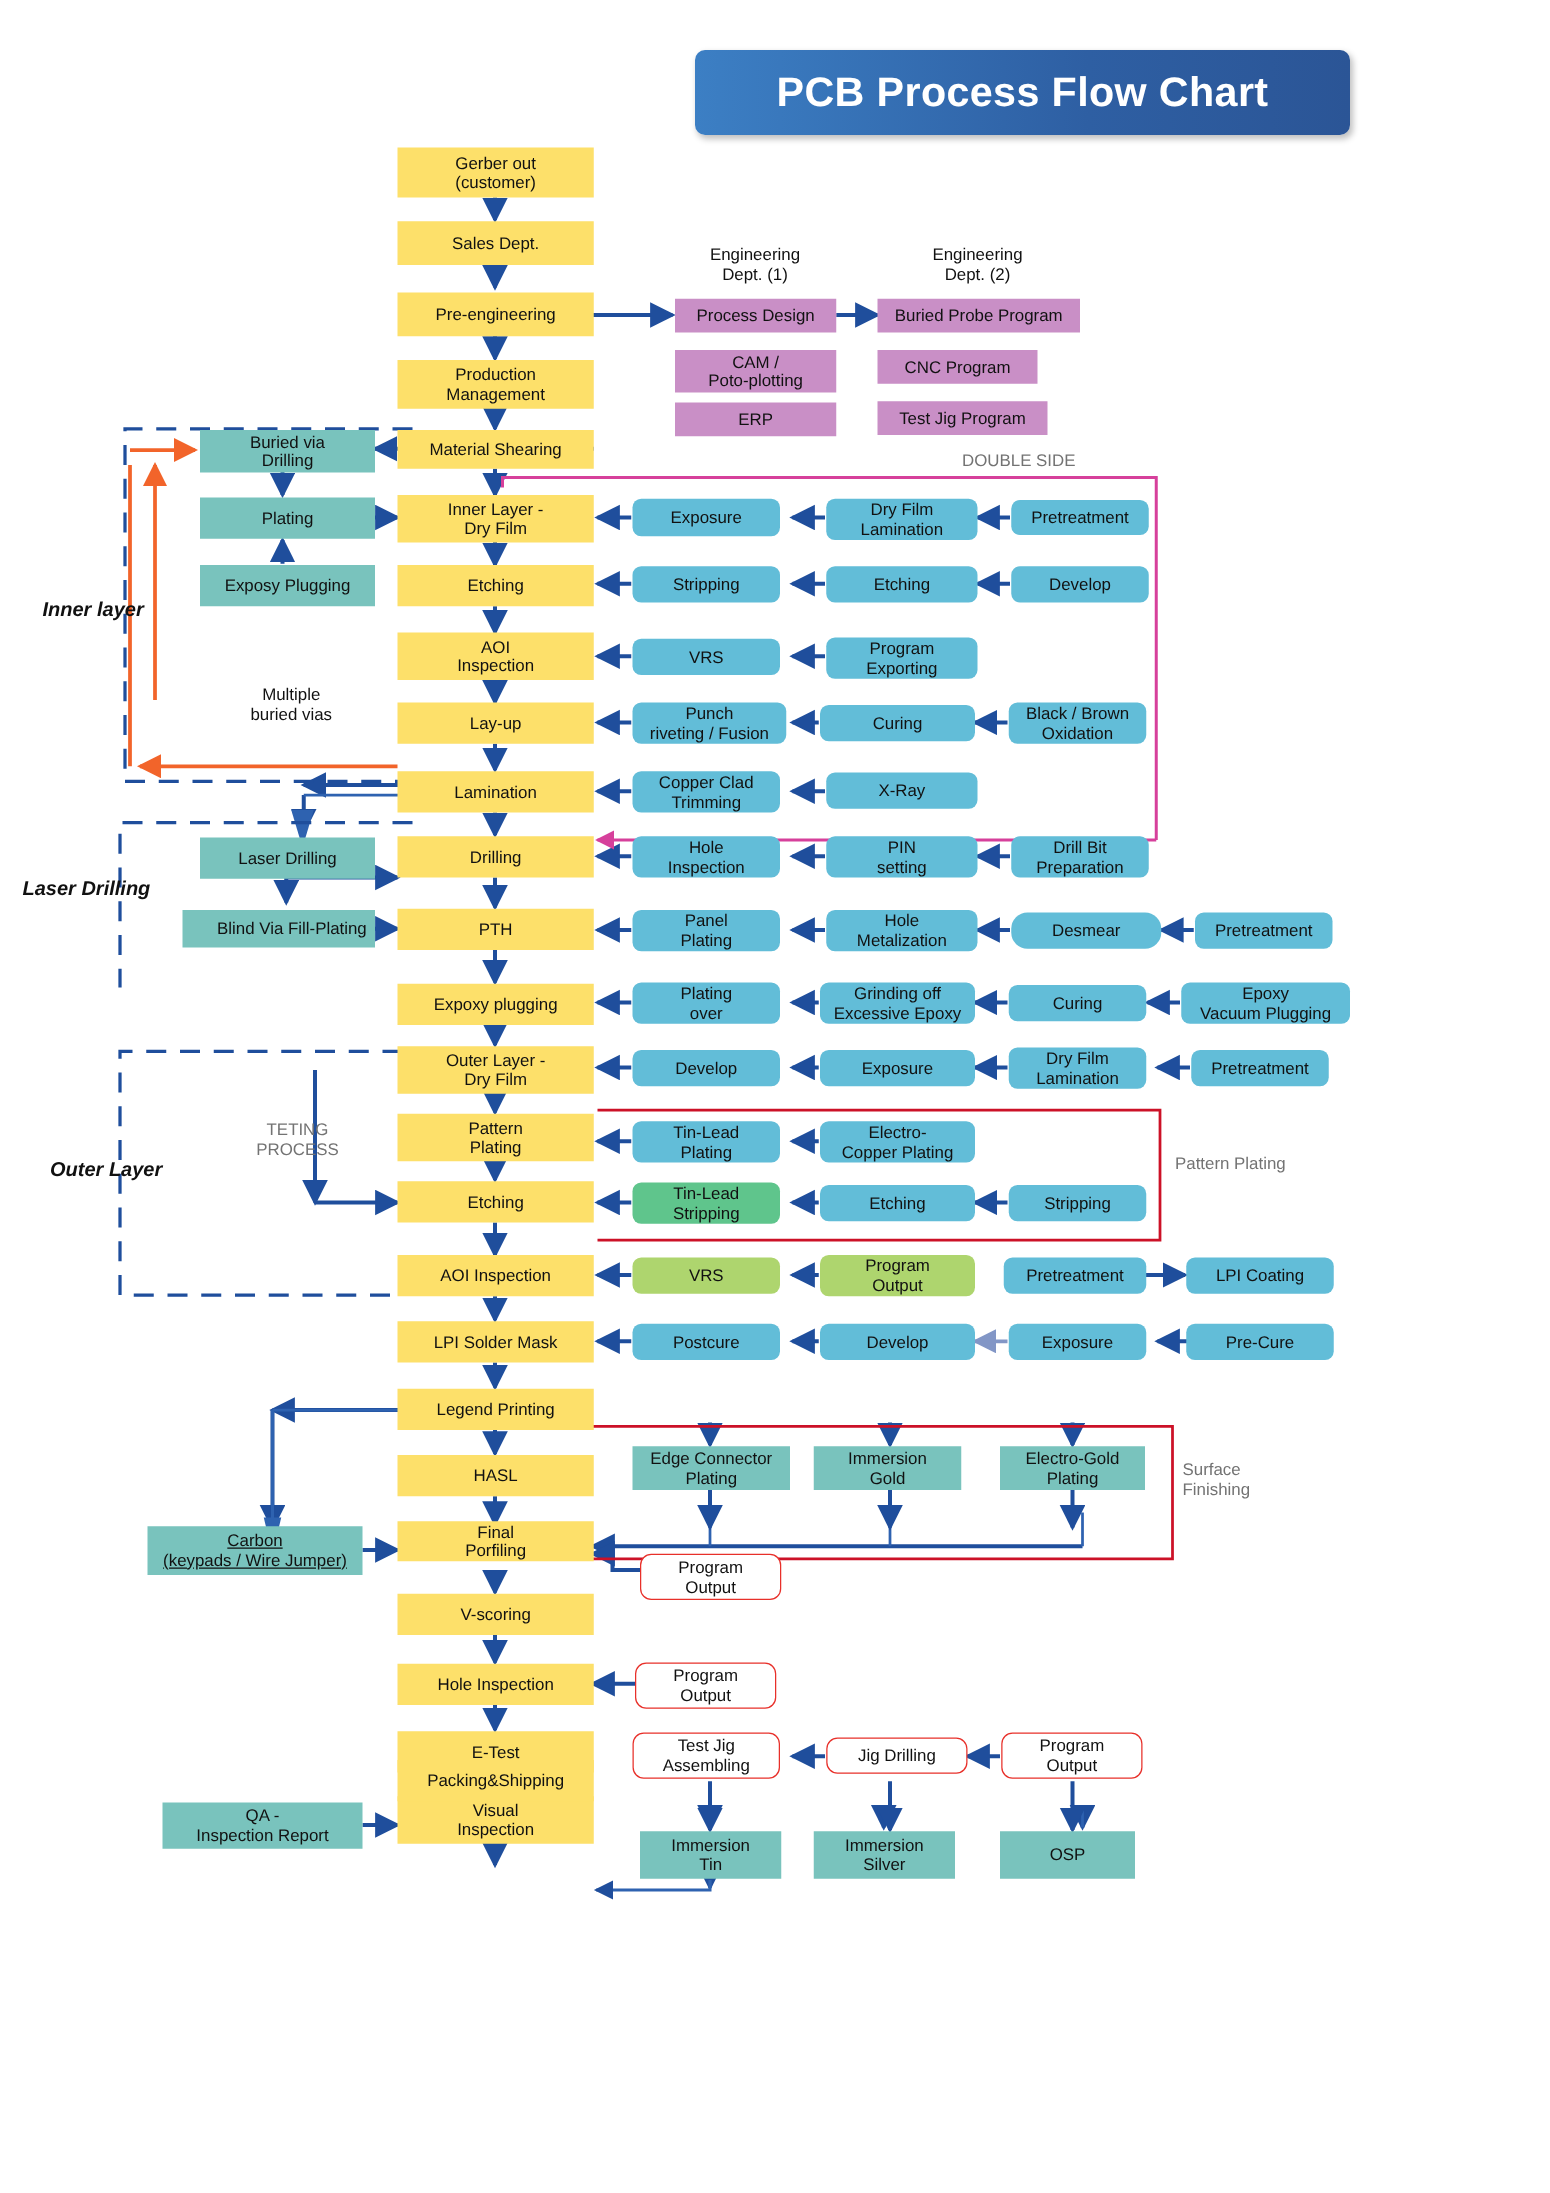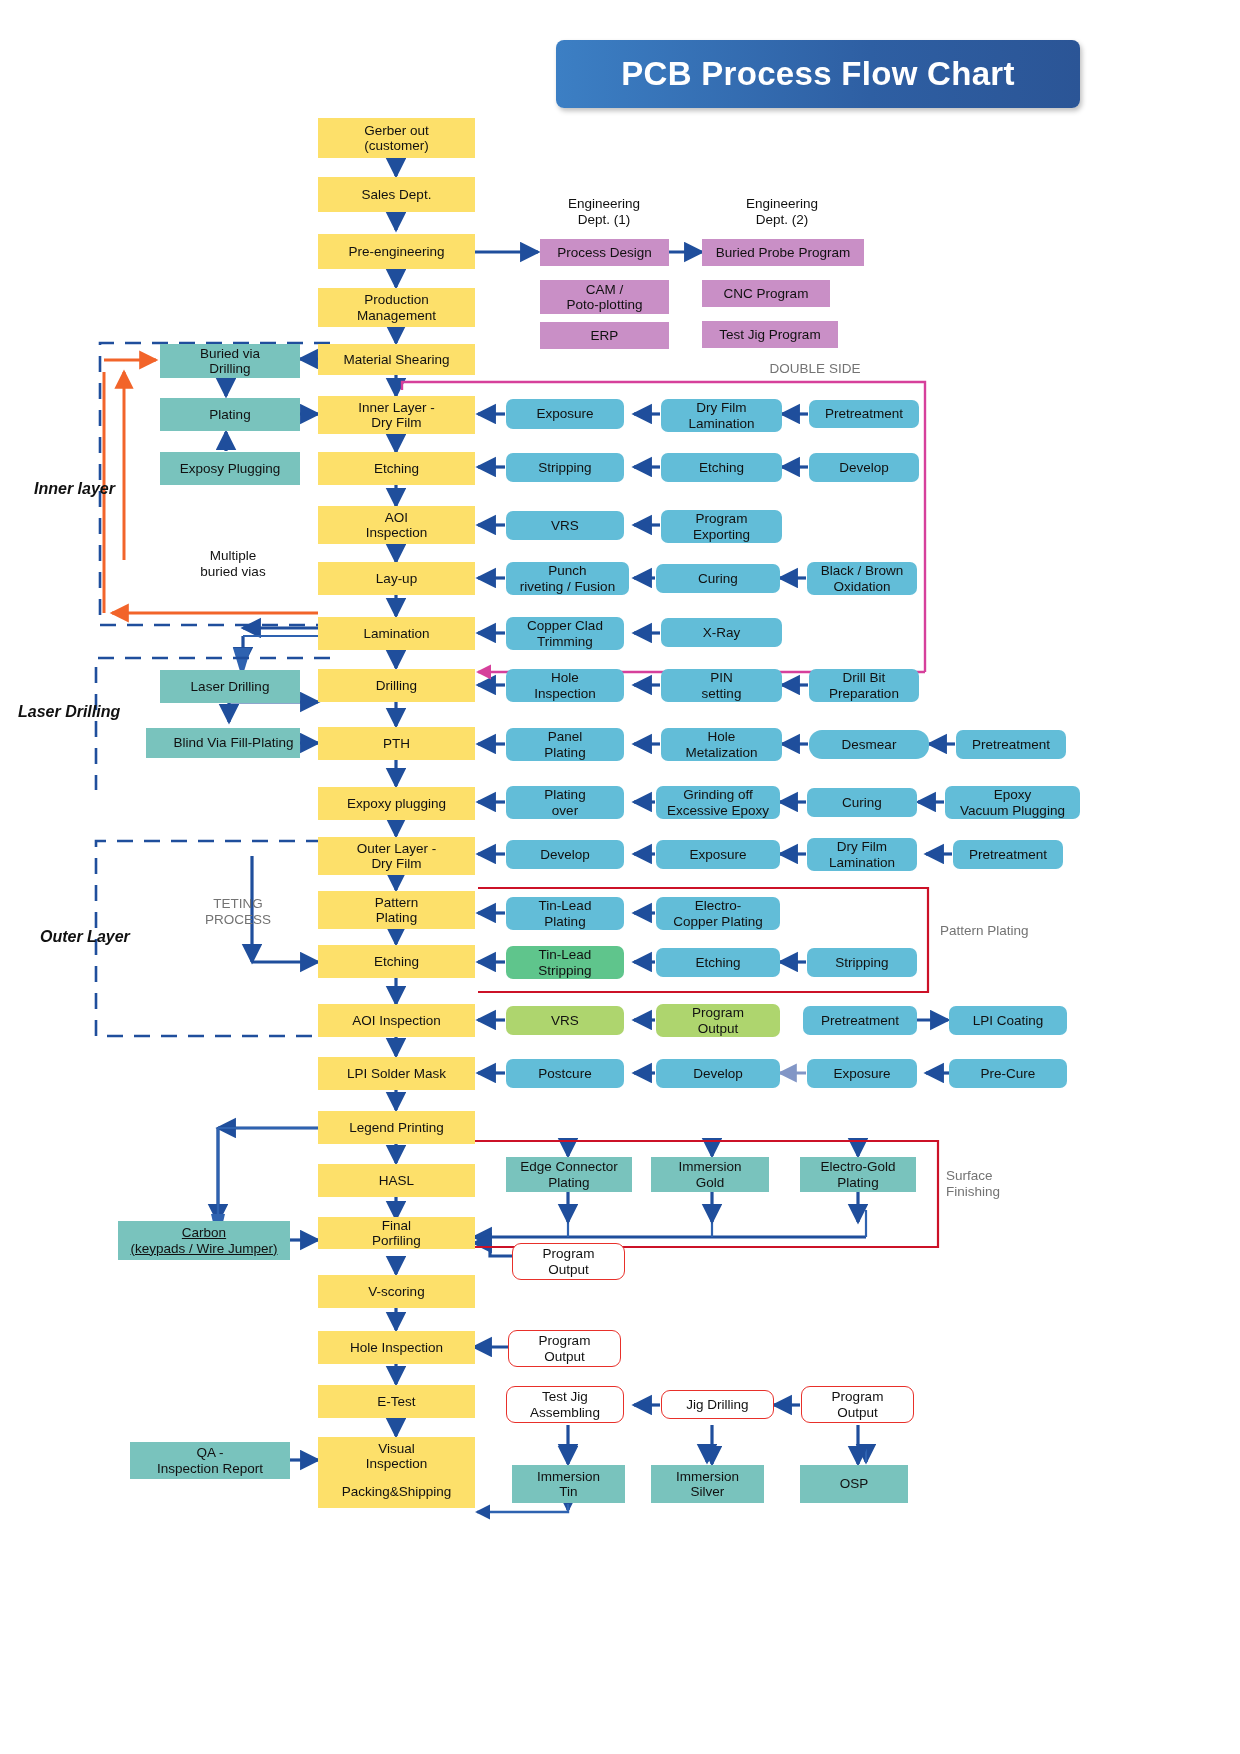--- a/index.html
+++ b/index.html
@@ -298,21 +298,21 @@
   <div class="node n-yellow" style="left:318px;top:1057px;width:157px;height:33px;">LPI Solder Mask</div>
   <div class="node n-yellow" style="left:318px;top:1111px;width:157px;height:33px;">Legend Printing</div>
   <div class="node n-yellow" style="left:318px;top:1164px;width:157px;height:33px;">HASL</div>
   <div class="node n-yellow" style="left:318px;top:1217px;width:157px;height:32px;">Final
 Porfiling</div>
   <div class="node n-yellow" style="left:318px;top:1275px;width:157px;height:33px;">V-scoring</div>
   <div class="node n-yellow" style="left:318px;top:1331px;width:157px;height:33px;">Hole Inspection</div>
   <div class="node n-yellow" style="left:318px;top:1385px;width:157px;height:33px;">E-Test</div>
   <div class="node n-yellow" style="left:318px;top:1437px;width:157px;height:38px;">Visual
 Inspection</div>
-  <div class="node n-yellow" style="left:318px;top:1475px;width:157px;height:33px;">Packing&amp;Shipping</div>
+  <div class="node n-yellow" style="left:318px;top:1408px;width:157px;height:33px;">Packing&amp;Shipping</div>
 
   <div class="lbl" style="left:540px;top:196px;width:128px;">Engineering
 Dept. (1)</div>
   <div class="lbl" style="left:702px;top:196px;width:160px;">Engineering
 Dept. (2)</div>
 
   <div class="node n-purple" style="left:540px;top:239px;width:129px;height:27px;">Process Design</div>
   <div class="node n-purple" style="left:540px;top:280px;width:129px;height:34px;">CAM /
 Poto-plotting</div>
   <div class="node n-purple" style="left:540px;top:322px;width:129px;height:27px;">ERP</div>

